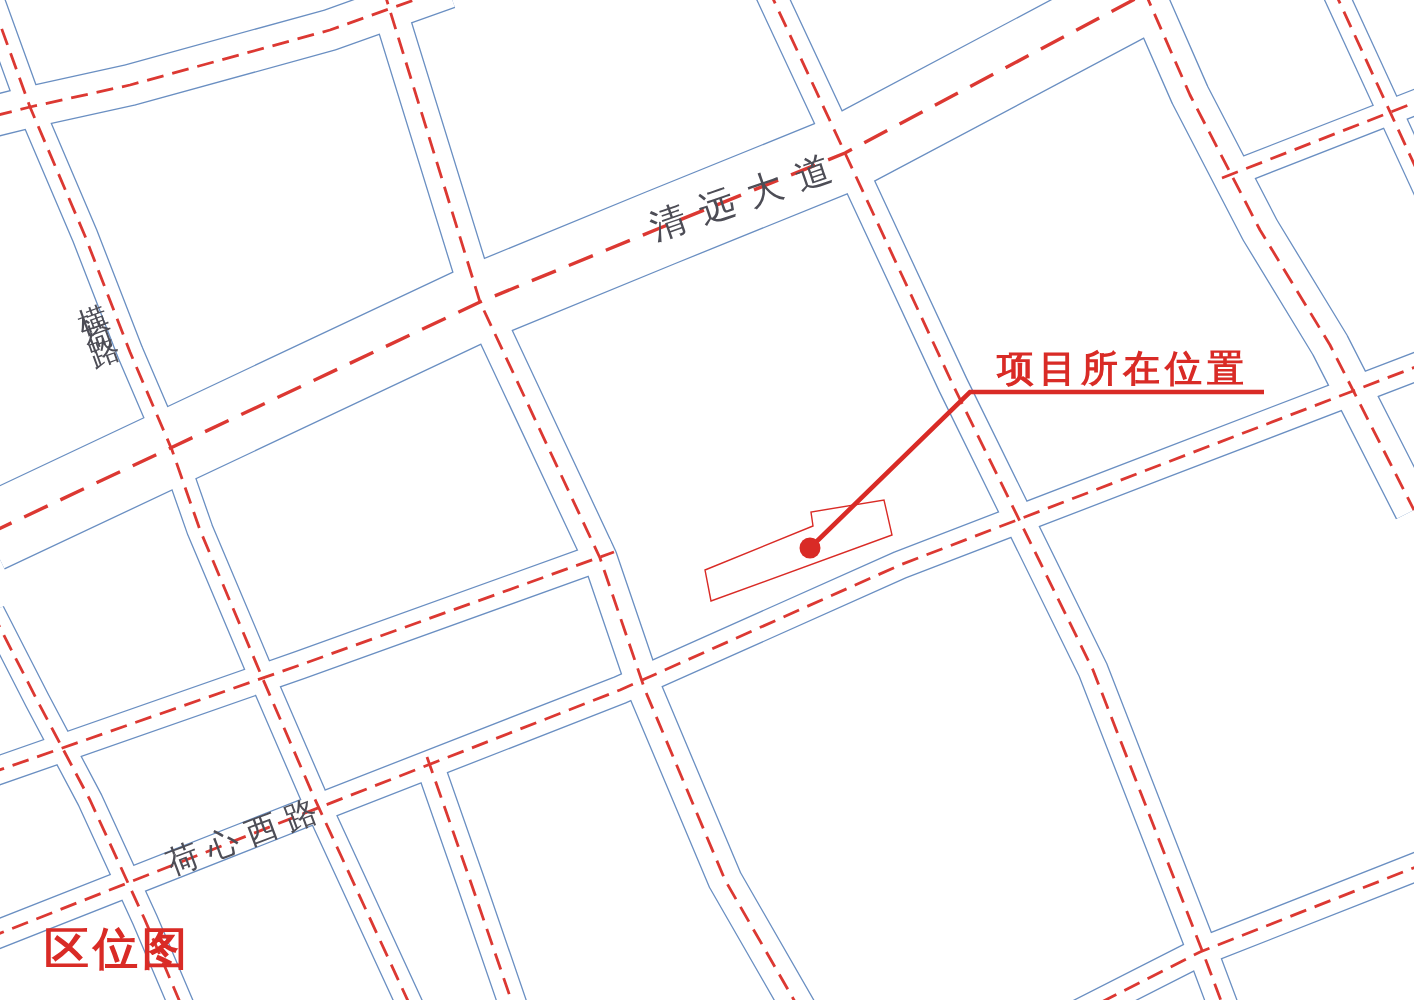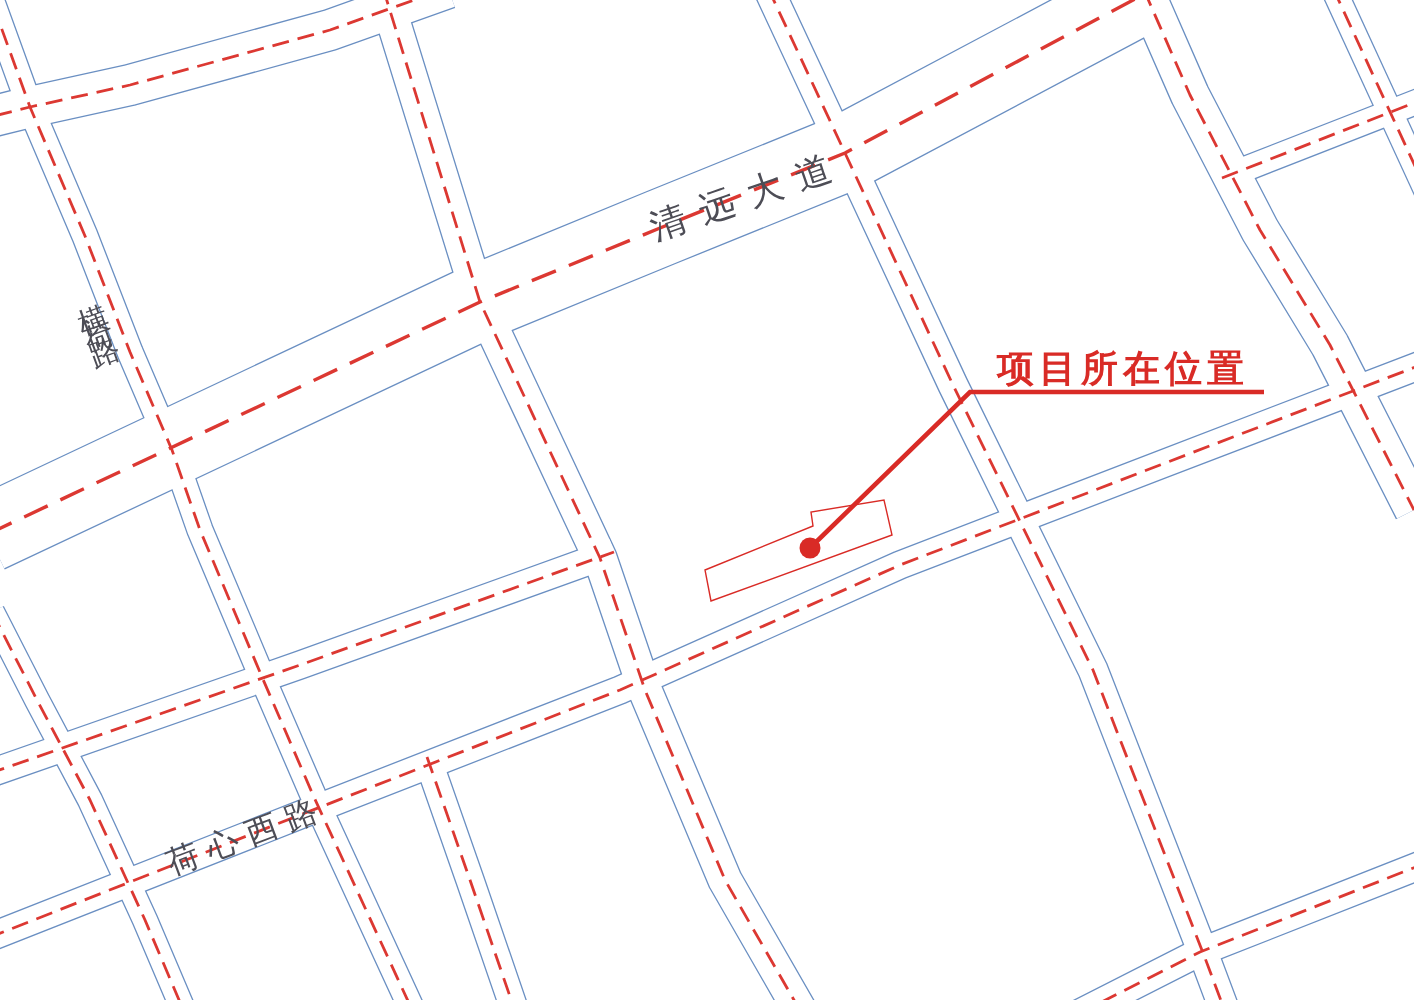--- a/index.html
+++ b/index.html
@@ -124,13 +124,14 @@
       <path class="leader" d="M 812 546 L 970 392 L 1264 392"></path>
       <circle cx="810" cy="548" r="10.5" fill="var(--annotation-red)"></circle>
     </g>
   </svg>
 
   <div class="map-label label-qingyuan">清远大道</div>
   <div class="map-label label-henghe">横荷路</div>
   <div class="map-label label-hexin">荷心西路</div>
 
   <div class="label-project">项目所在位置</div>
+  <div class="label-legend">区位图</div>
 </div>
 
 </body></html>

